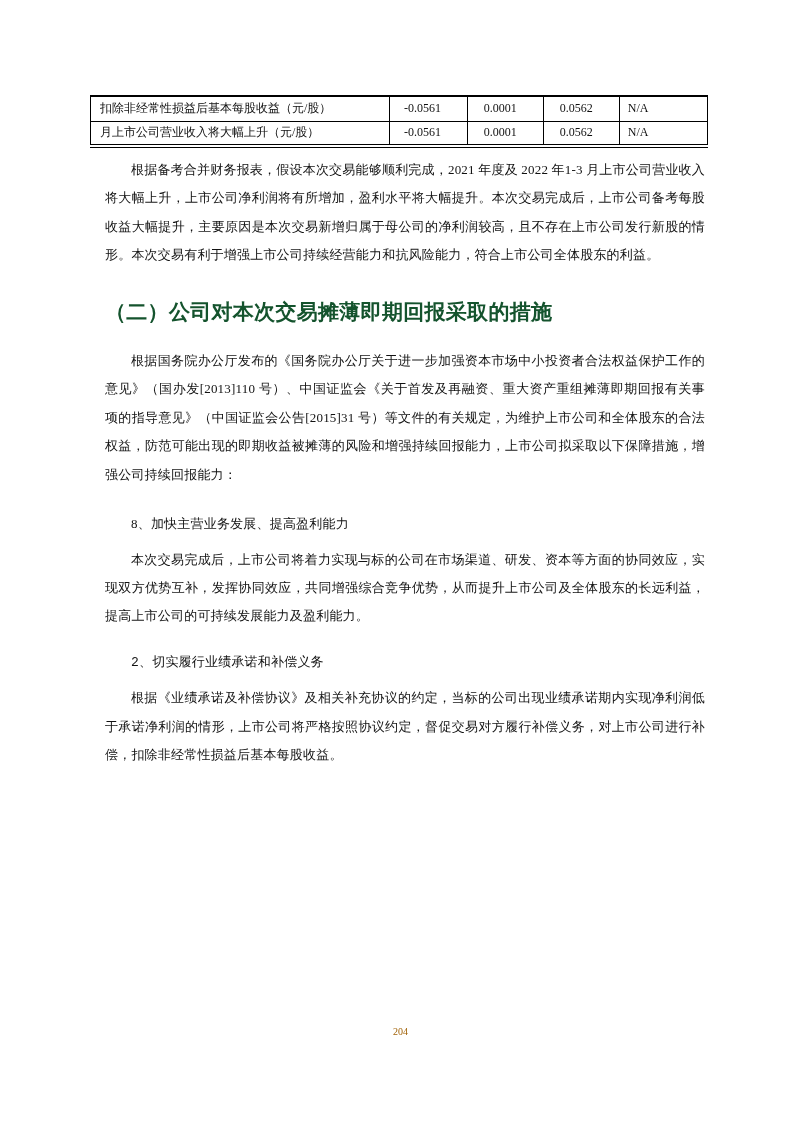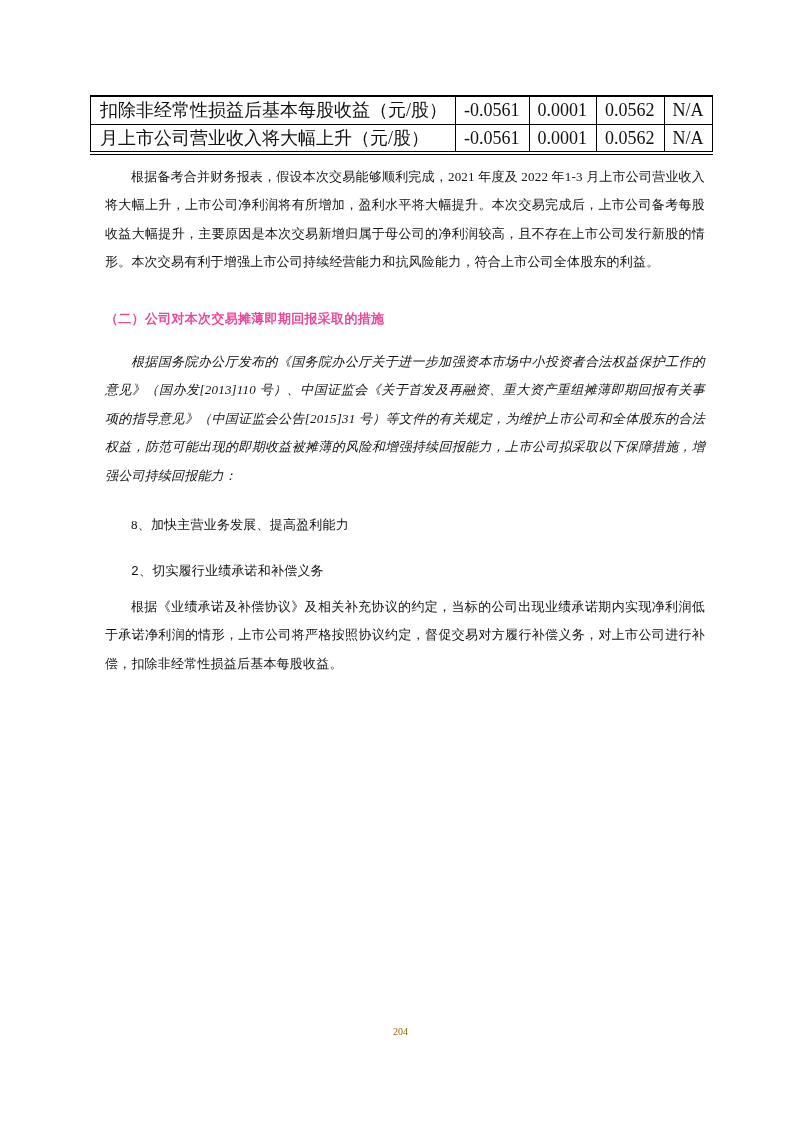--- a/index.html
+++ b/index.html
@@ -18,34 +18,34 @@
   .content {
     padding: 95px 85px 0 90px; 
   }
 
   
   table.eps-table {
     width: 618px;
     border-collapse: collapse;
     border-top: 2.5px solid #000;
     border-bottom: 4px double #000;
-    font-size: 18px;
+    font-size: 12px;
     color: #101010;
   }
   table.eps-table td {
     border: 1px solid #000;
     height: 25px;
     padding: 2px 8px;
     line-height: 1.25;
     vertical-align: middle;
     white-space: nowrap;
   }
   table.eps-table td.lbl { text-align: left; padding-left: 9px; }
-  table.eps-table td.num { text-align: right; padding-right: 9px; }
-  table.eps-table td.na  { text-align: right; }
+  table.eps-table td.num { text-align: right; padding-right: 26px; }
+  table.eps-table td.na  { text-align: left; }
   col.c-label { width: 48.5%; }
   col.c-v1 { width: 12.6%; }
   col.c-v2 { width: 12.3%; }
   col.c-v3 { width: 12.3%; }
   col.c-v4 { width: 14.3%; }
 
   
   .bodytext {
     margin-left: 15px;
     margin-right: 3px;
@@ -55,27 +55,27 @@
     line-height: 28.45px;
     text-align: justify;
     text-indent: 2em;
     letter-spacing: 0.2px;
   }
   p.para.continues { text-align-last: justify; }
   p#para-intro   { margin-top: 8px; }
   h2.section-heading {
     font-family: "Liberation Sans", "DejaVu Sans", sans-serif;
     font-weight: 700;
-    font-size: 13px;
+    font-size: 21px;
     line-height: 26px;
     margin-top: 29px;
     letter-spacing: 0.3px;
-    color: #ec4899;
+    color: #14532d;
   }
-  p#para-basis   { margin-top: 16px; font-style: italic; }
+  p#para-basis   { margin-top: 22px; }
   p.item-title   { margin-top: 0; }
   p#item1-title  { margin-top: 21px; }
   p#item1-body   { margin-top: 7px; }
   p#item2-title  { margin-top: 18px; font-family: Liberation Mono, monospace; }
   p#item2-body   { margin-top: 7px; }
   p#item3-title  { margin-top: 13px; }
   p#item3-body   { margin-top: 7px; }
 
   .page-number {
     position: absolute;
@@ -119,20 +119,21 @@
     </table>
 
     <div class="bodytext">
       <p class="para" id="para-intro">根据备考合并财务报表，假设本次交易能够顺利完成，2021 年度及 2022 年1-3 月上市公司营业收入将大幅上升，上市公司净利润将有所增加，盈利水平将大幅提升。本次交易完成后，上市公司备考每股收益大幅提升，主要原因是本次交易新增归属于母公司的净利润较高，且不存在上市公司发行新股的情形。本次交易有利于增强上市公司持续经营能力和抗风险能力，符合上市公司全体股东的利益。</p>
 
       <h2 class="section-heading">（二）公司对本次交易摊薄即期回报采取的措施</h2>
 
       <p class="para" id="para-basis">根据国务院办公厅发布的《国务院办公厅关于进一步加强资本市场中小投资者合法权益保护工作的意见》（国办发[2013]110 号）、中国证监会《关于首发及再融资、重大资产重组摊薄即期回报有关事项的指导意见》（中国证监会公告[2015]31 号）等文件的有关规定，为维护上市公司和全体股东的合法权益，防范可能出现的即期收益被摊薄的风险和增强持续回报能力，上市公司拟采取以下保障措施，增强公司持续回报能力：</p>
 
       <p class="para item-title" id="item1-title">8、加快主营业务发展、提高盈利能力</p>
+      <p class="para" id="item1-body">本次交易完成后，上市公司将着力实现与标的公司在市场渠道、研发、资本等方面的协同效应，实现双方优势互补，发挥协同效应，共同增强综合竞争优势，从而提升上市公司及全体股东的长远利益，提高上市公司的可持续发展能力及盈利能力。</p>
 
       <p class="para item-title" id="item2-title">2、切实履行业绩承诺和补偿义务</p>
       <p class="para" id="item2-body">根据《业绩承诺及补偿协议》及相关补充协议的约定，当标的公司出现业绩承诺期内实现净利润低于承诺净利润的情形，上市公司将严格按照协议约定，督促交易对方履行补偿义务，对上市公司进行补偿，扣除非经常性损益后基本每股收益。</p>
 
     </div>
   </div>
 
   <div class="page-number">204</div>
 </div>
 

